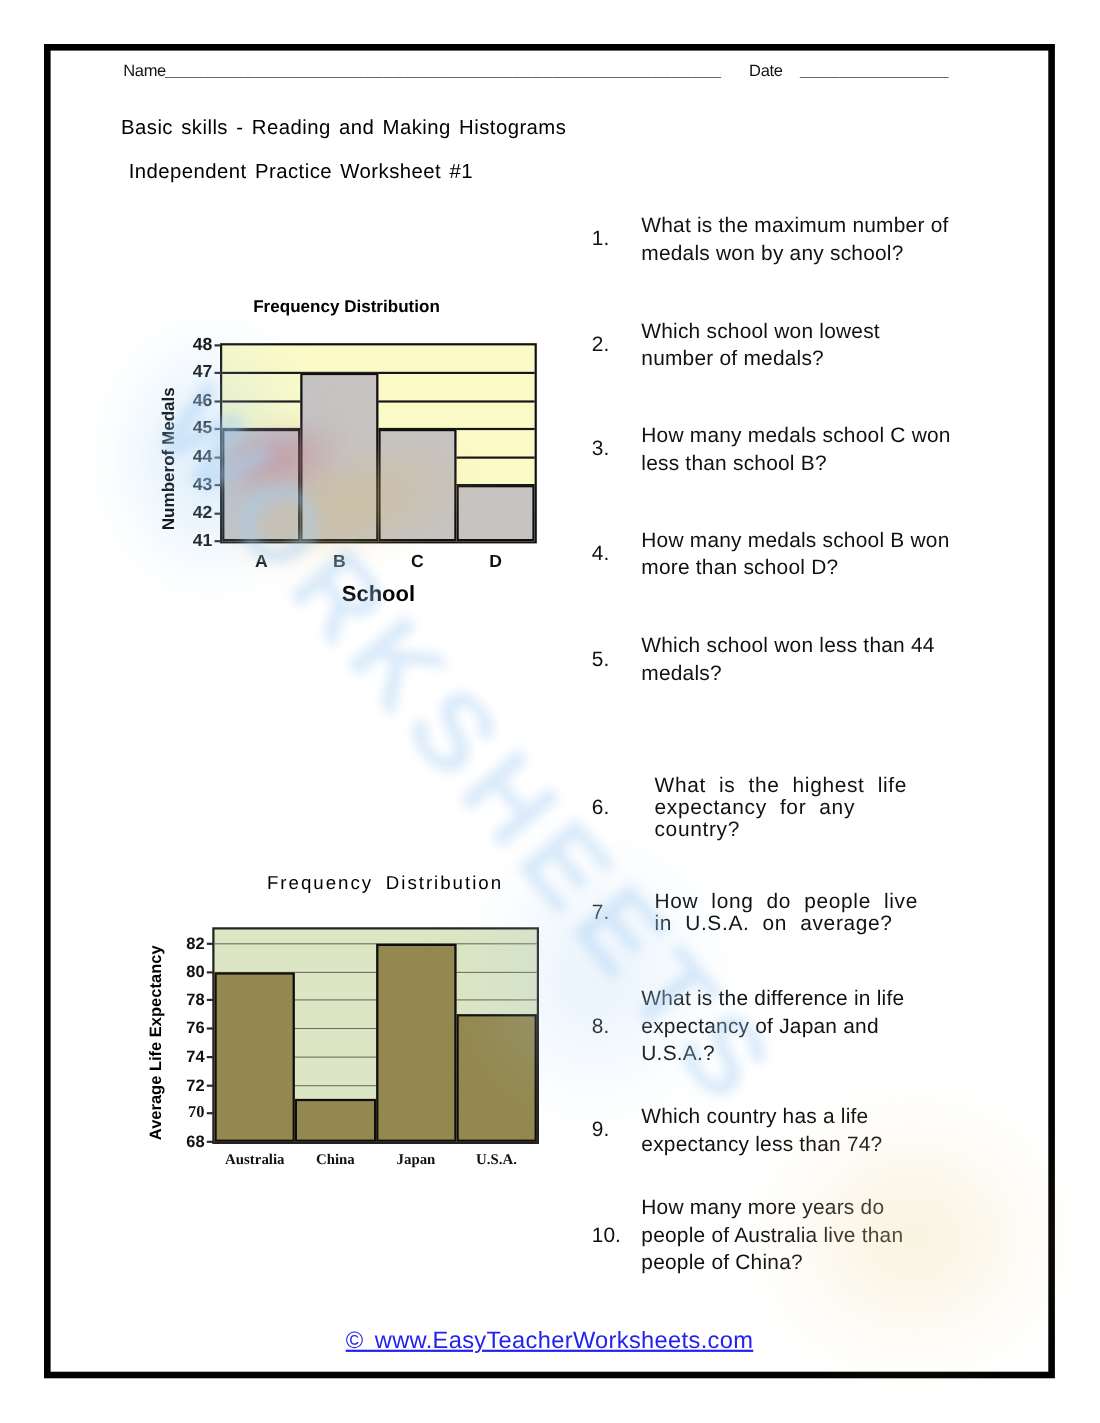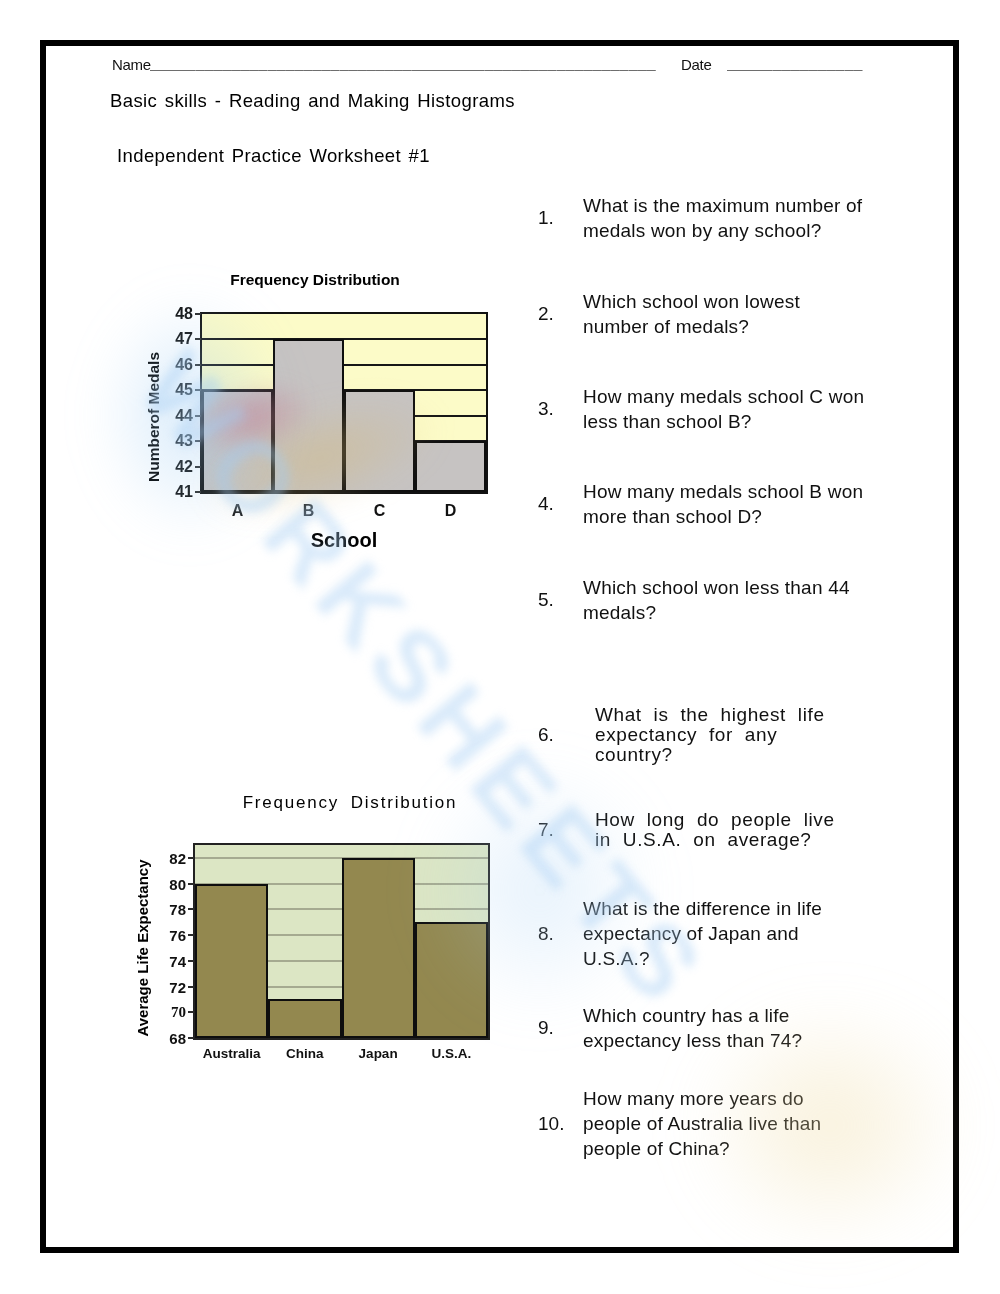--- a/index.html
+++ b/index.html
@@ -30,21 +30,21 @@
   .plot .gridline{position:absolute;left:0;right:0;transform:translateY(50%);}
   .plot .bar{position:absolute;bottom:0;box-sizing:border-box;border:2px solid #0e0e0e;}
   .plot .ytick{position:absolute;right:calc(100% + 9px);transform:translateY(50%);
                font-weight:bold;line-height:1;white-space:nowrap;}
   .plot .ytick-dash{position:absolute;right:calc(100% + 1px);width:6px;height:2px;
                     background:#2a2a2a;transform:translateY(50%);}
   .plot .xlabel{position:absolute;transform:translateX(-50%);font-weight:bold;white-space:nowrap;}
   .chart1 .ytick{font-size:16px;}
   .chart1 .xlabel{top:calc(100% + 10px);font-size:16px;}
   .chart2 .ytick{font-size:15px;}
-  .chart2 .xlabel{top:calc(100% + 8px);font-size:13.5px;}
+  .chart2 .xlabel{top:calc(100% + 8px);font-size:13.5px;font-family:Liberation Serif, serif;}
   .xaxis-title{position:absolute;text-align:center;color:#000;}
   .c1-xtitle{font-weight:bold;font-size:20px;}
   .c2-xtitle{font-size:19px;letter-spacing:1.8px;word-spacing:4px;}
   
   .footer{position:absolute;left:40px;top:1206px;width:919px;text-align:center;}
   .footer a{color:#2222ee;font-size:21.5px;text-decoration:underline;letter-spacing:0.3px;
             word-spacing:4px;cursor:pointer;}
   
   .wm{position:absolute;pointer-events:none;}
   .wm-text{left:205px;top:330px;font-size:100px;font-weight:bold;letter-spacing:10px;
@@ -67,21 +67,21 @@
 
 <div class="page">
 
   <div class="frame"></div>
 
   <span class="hdr-label" style="left:112px;top:56px;">Name</span>
   <span class="hdr-line" style="left:150px;top:53px;">________________________________________________________</span>
   <span class="hdr-label" style="left:681px;top:56px;">Date</span>
   <span class="hdr-line" style="left:727px;top:53px;">_______________</span>
 
-  <div class="title-line" style="left:110px;top:90px;text-align:right;">Basic skills - Reading and Making Histograms</div>
+  <div class="title-line" style="left:110px;top:105px;text-align:right;">Basic skills - Reading and Making Histograms</div>
   <div class="title-line" style="left:117px;top:126px;margin-top:19px;">Independent Practice Worksheet #1</div>
 
   <div class="chart-title c1-title" style="left:140px;top:271px;width:350px;">Frequency Distribution</div>
   <div class="ylab c1-ylab" style="left:154px;top:417px;">Numberof Medals</div>
   <div class="chart1">
     <div class="plot" style="left: 200px; top: 312px; width: 288px; height: 182px; background: rgb(252, 251, 200); border: 2px solid rgb(17, 17, 17);">
         <div class="gridline" style="bottom: 14.2857%; height: 2px; background: rgb(22, 22, 22);"></div>
         <div class="gridline" style="bottom: 28.5714%; height: 2px; background: rgb(22, 22, 22);"></div>
         <div class="gridline" style="bottom: 42.8571%; height: 2px; background: rgb(22, 22, 22);"></div>
         <div class="gridline" style="bottom: 57.1429%; height: 2px; background: rgb(22, 22, 22);"></div>
@@ -200,20 +200,23 @@
     <div class="q-text">Which country has a life
 expectancy less than 74?</div>
   </div>
   <div class="question" style="top:1086px;">
     <div class="q-num">10.</div>
     <div class="q-text">How many more years do
 people of Australia live than
 people of China?</div>
   </div>
 
+  <div class="footer">
+    <a>© www.EasyTeacherWorksheets.com</a>
+  </div>
 
   <div class="blob blob-blue1"></div>
   <div class="blob blob-pink"></div>
   <div class="blob blob-tan1"></div>
   <div class="blob blob-blue2"></div>
   <div class="blob blob-tan2"></div>
   <div class="wm wm-text">WORKSHEETS</div>
 
 </div>
 

